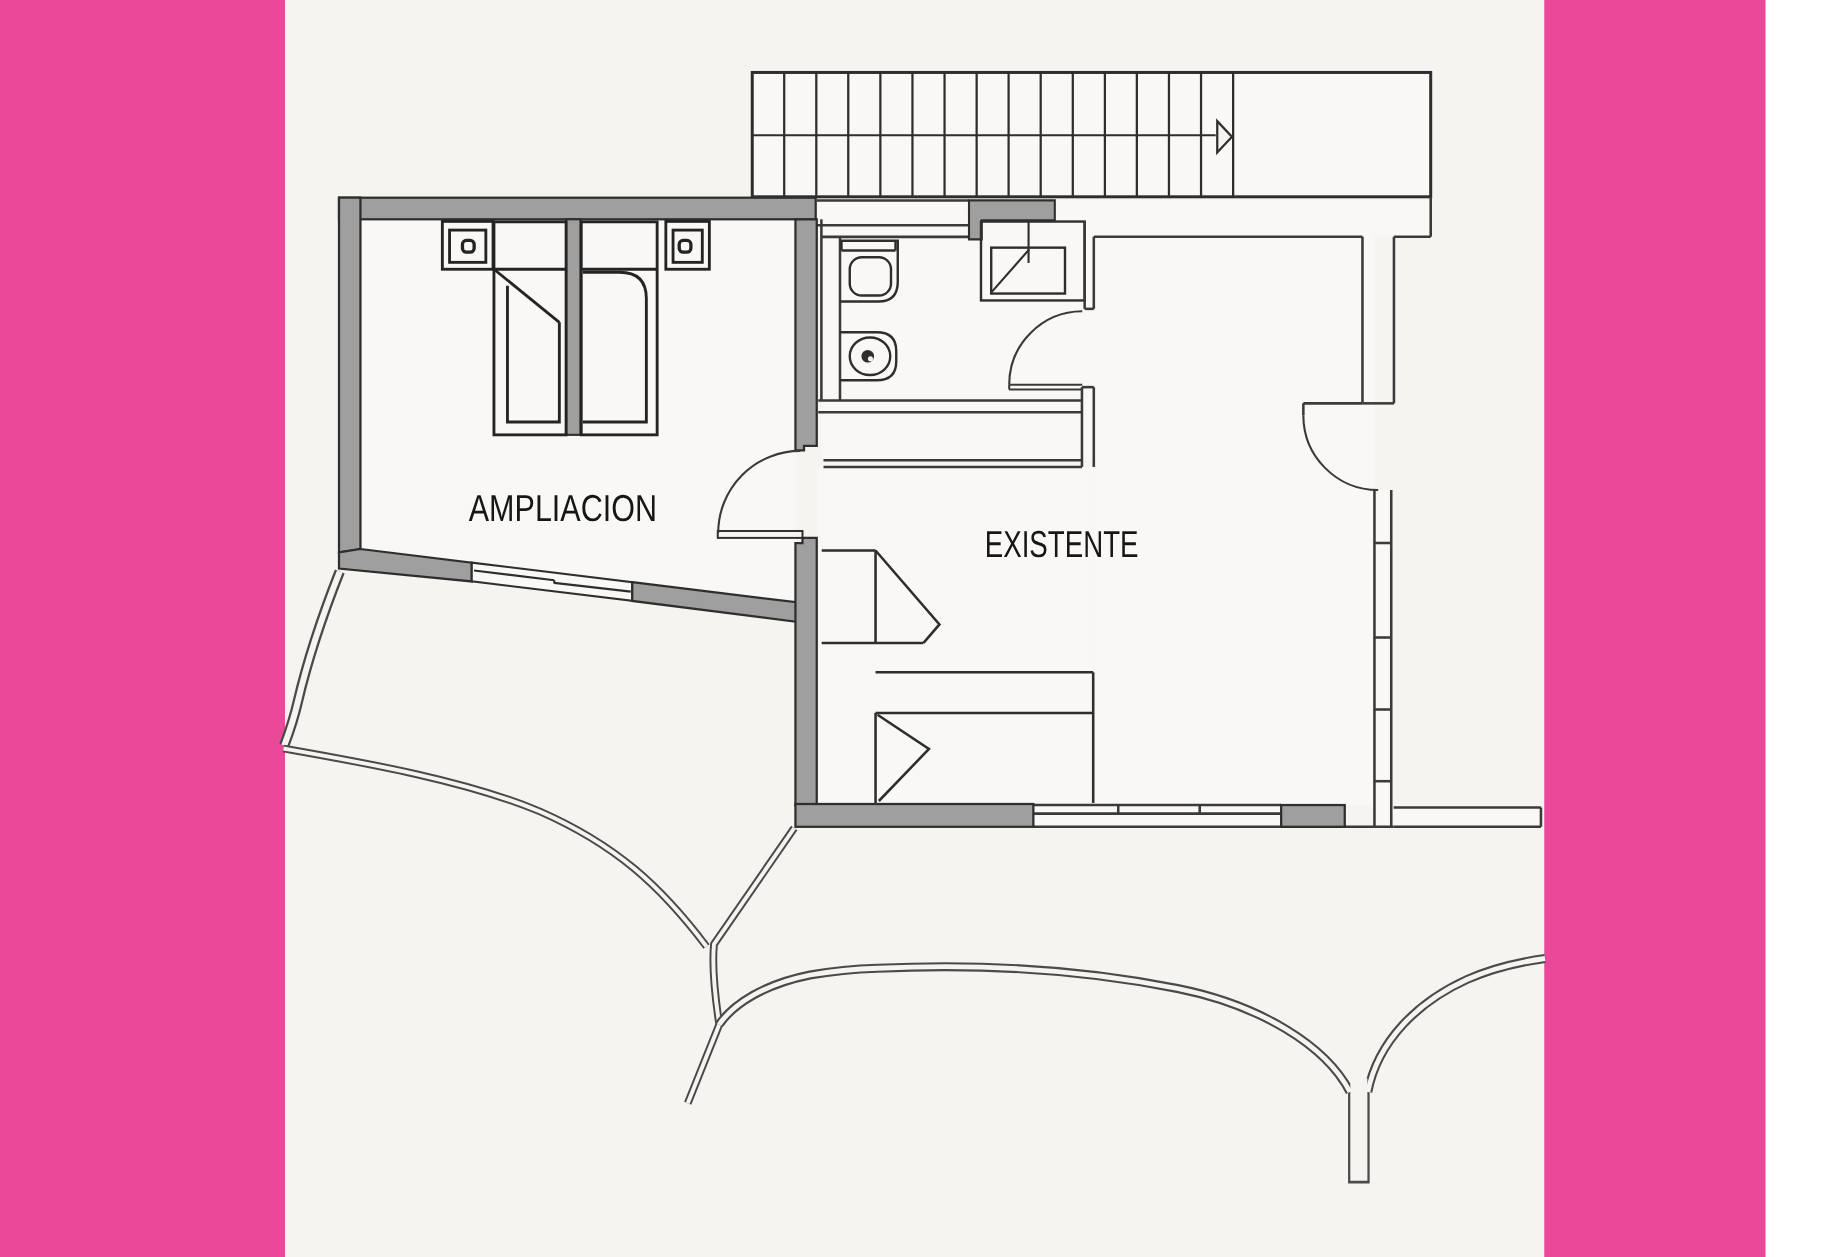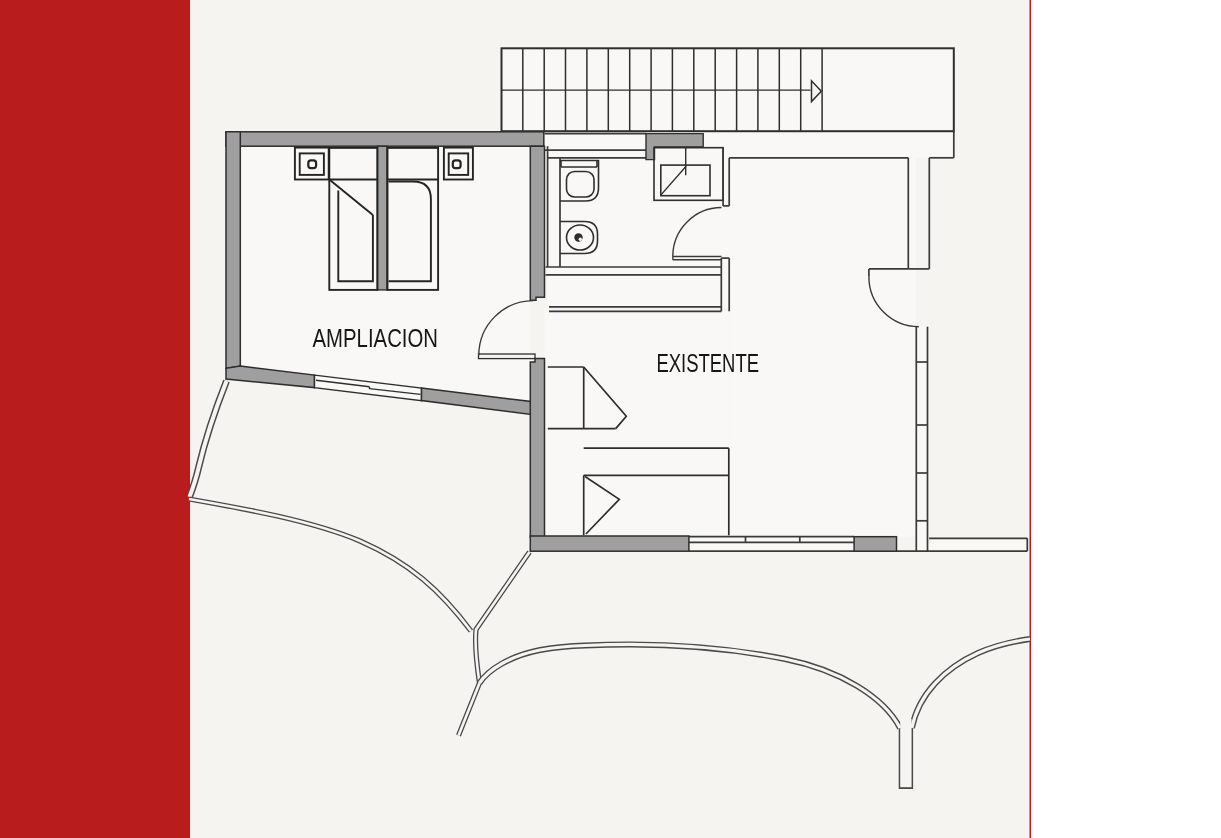--- a/index.html
+++ b/index.html
@@ -1,16 +1,16 @@
 <!DOCTYPE html>
 <html><head>
 <meta charset="utf-8">
 <style>
   html,body{margin:0;padding:0;background:#ffffff;}
-  #page{position:relative;width:1031px;height:838px;background:#b91c1c;overflow:hidden;
+  #page{position:relative;width:1177px;height:838px;background:#ec4899;overflow:hidden;
         font-family:"Liberation Sans", sans-serif;-webkit-font-smoothing:antialiased;}
   svg{position:absolute;left:0;top:0;}
 </style>
 </head>
 <body>
 <div id="page">
 <svg width="1221" height="838" viewBox="0 0 1221 838">
 
   <rect x="190" y="0" width="839.5" height="838" fill="#f5f4f1"></rect>
 

